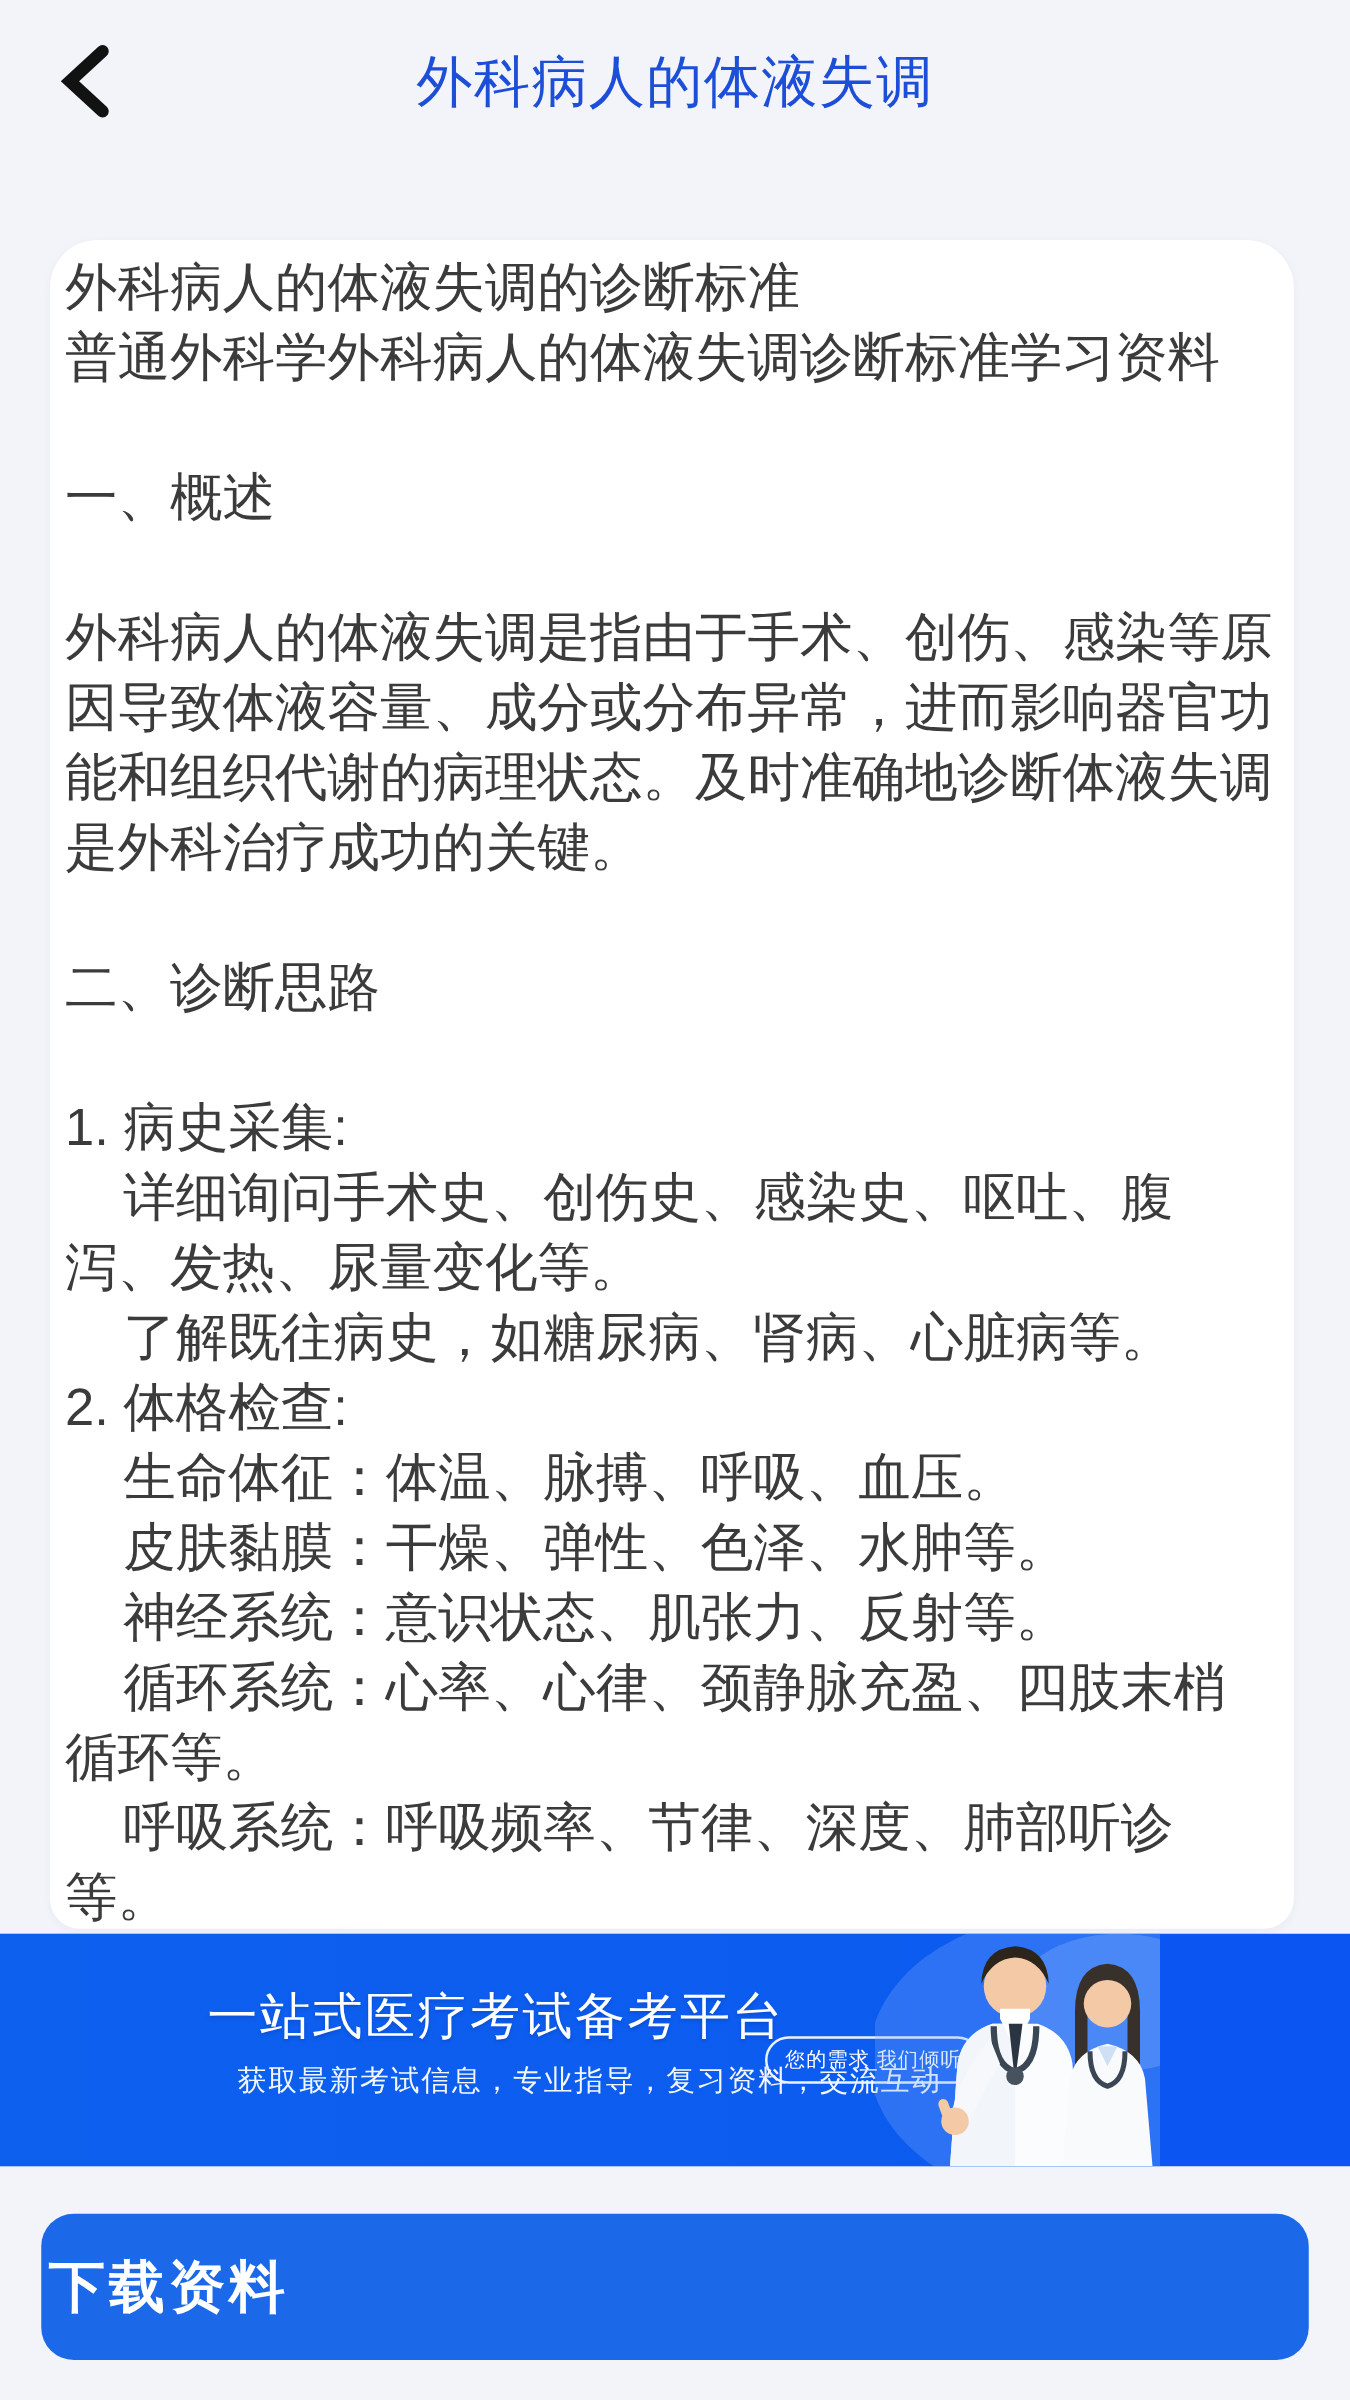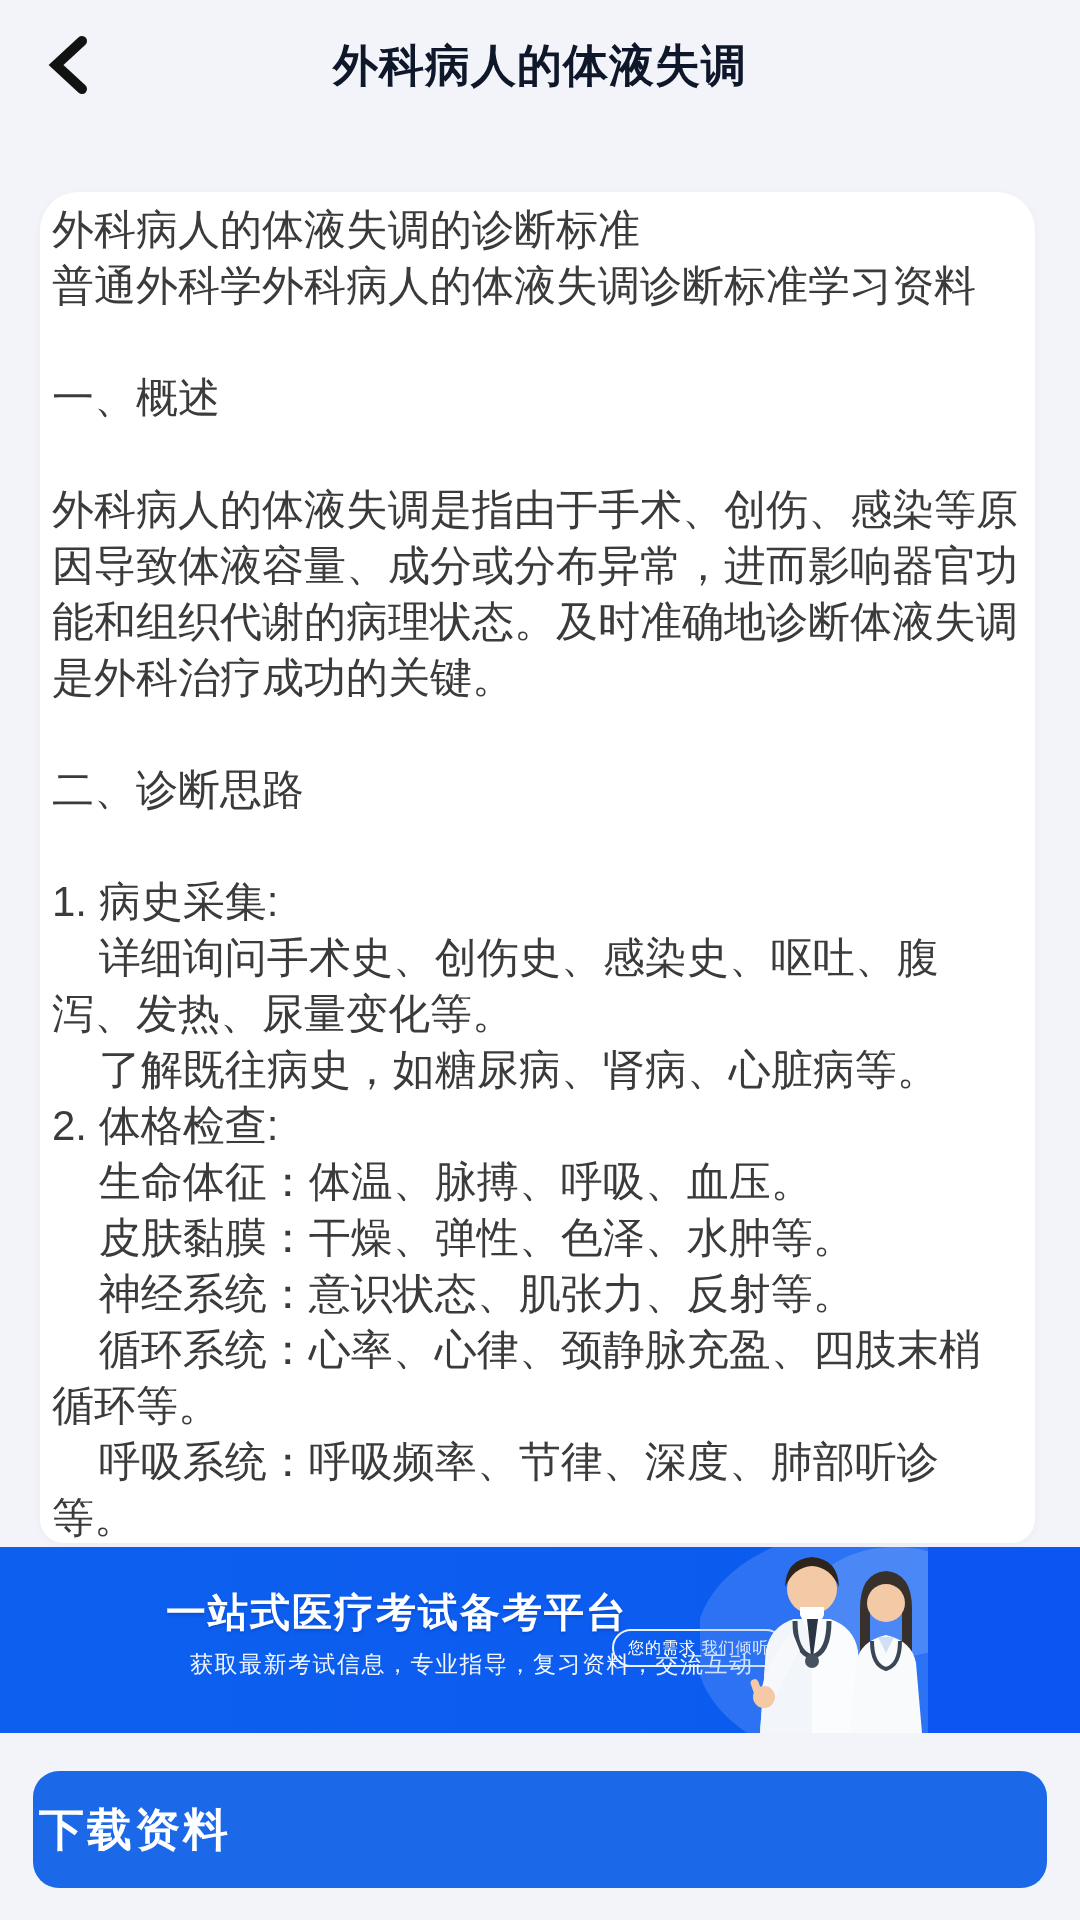--- a/index.html
+++ b/index.html
@@ -12,21 +12,21 @@
   .header{
     position:absolute;top:0;left:0;width:1080px;height:132px;
     display:flex;align-items:center;justify-content:center;
   }
   .back-btn{
     position:absolute;left:40px;top:50%;transform:translateY(-50%);
     width:56px;height:64px;background:none;border:none;padding:0;cursor:pointer;
     display:flex;align-items:center;justify-content:center;
   }
   .header-title{
-    font-size:45px;font-weight:700;color:#0f172a;letter-spacing:1px;
+    font-size:45px;font-weight:400;color:#1d4ed8;letter-spacing:1px;
   }
   
   .card{
     position:absolute;left:40px;top:192px;width:995px;height:1351px;
     background:#ffffff;border-radius:38px 38px 24px 24px;
     box-sizing:border-box;padding:10px 15px 0 12px;overflow:hidden;
     box-shadow:0 2px 8px rgba(30,60,120,0.04);
   }
   .doc-text{
     white-space:pre-wrap;word-break:break-all;
@@ -37,21 +37,21 @@
     position:absolute;left:0;top:1547px;width:1080px;height:186px;
     background:#0b55f3;overflow:hidden;cursor:pointer;
   }
   .banner-creative{
     position:absolute;left:0;top:0;width:928px;height:186px;
     background:linear-gradient(90deg,#0d60ee 0%,#0c5af0 100%);
     overflow:hidden;
   }
   .banner-title{
     position:absolute;left:166px;top:38px;
-    font-size:40px;font-weight:700;color:#ffffff;letter-spacing:2px;
+    font-size:40px;font-weight:400;color:#ffffff;letter-spacing:2px;
     text-shadow:0 2px 3px rgba(0,30,120,0.25);
   }
   .banner-pill{
     position:absolute;left:612px;top:44px;height:34px;
     border:2px solid rgba(255,255,255,0.92);border-radius:20px;
     padding:0 14px;display:flex;align-items:center;
     color:#ffffff;font-size:16px;letter-spacing:1px;white-space:nowrap;margin-top:38px;
   }
   .banner-subtitle{
     position:absolute;left:190px;top:102px;

